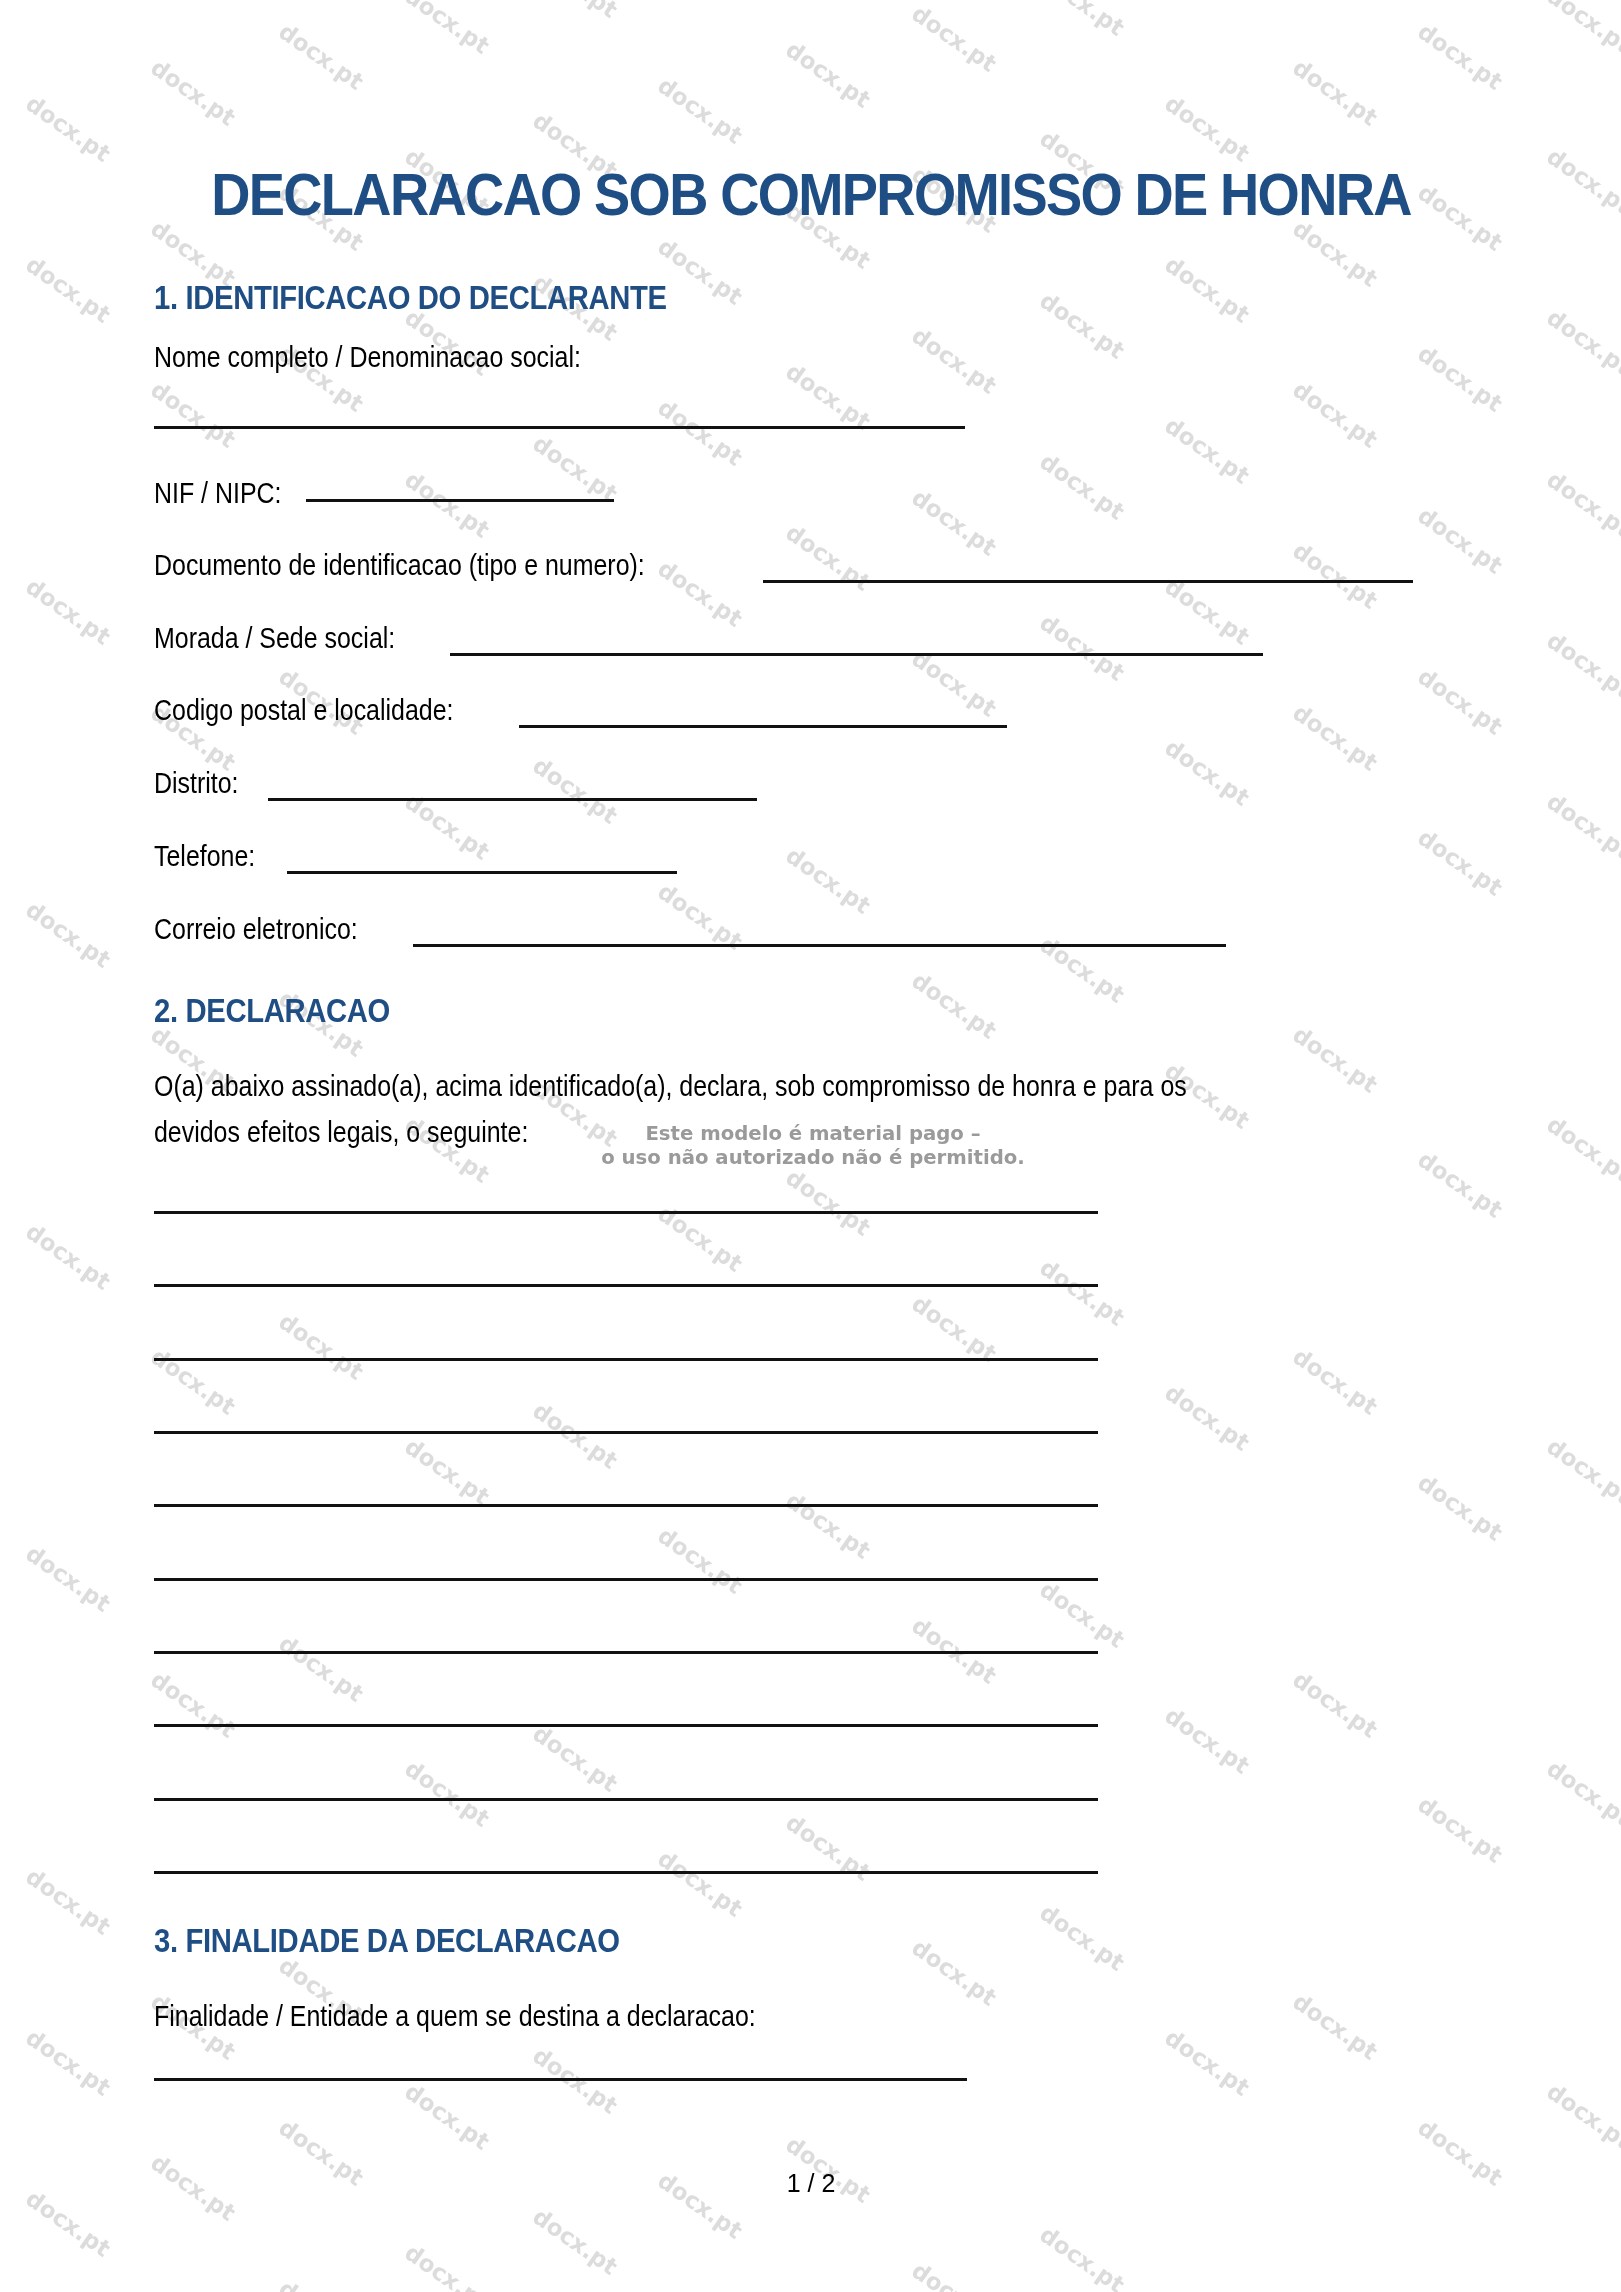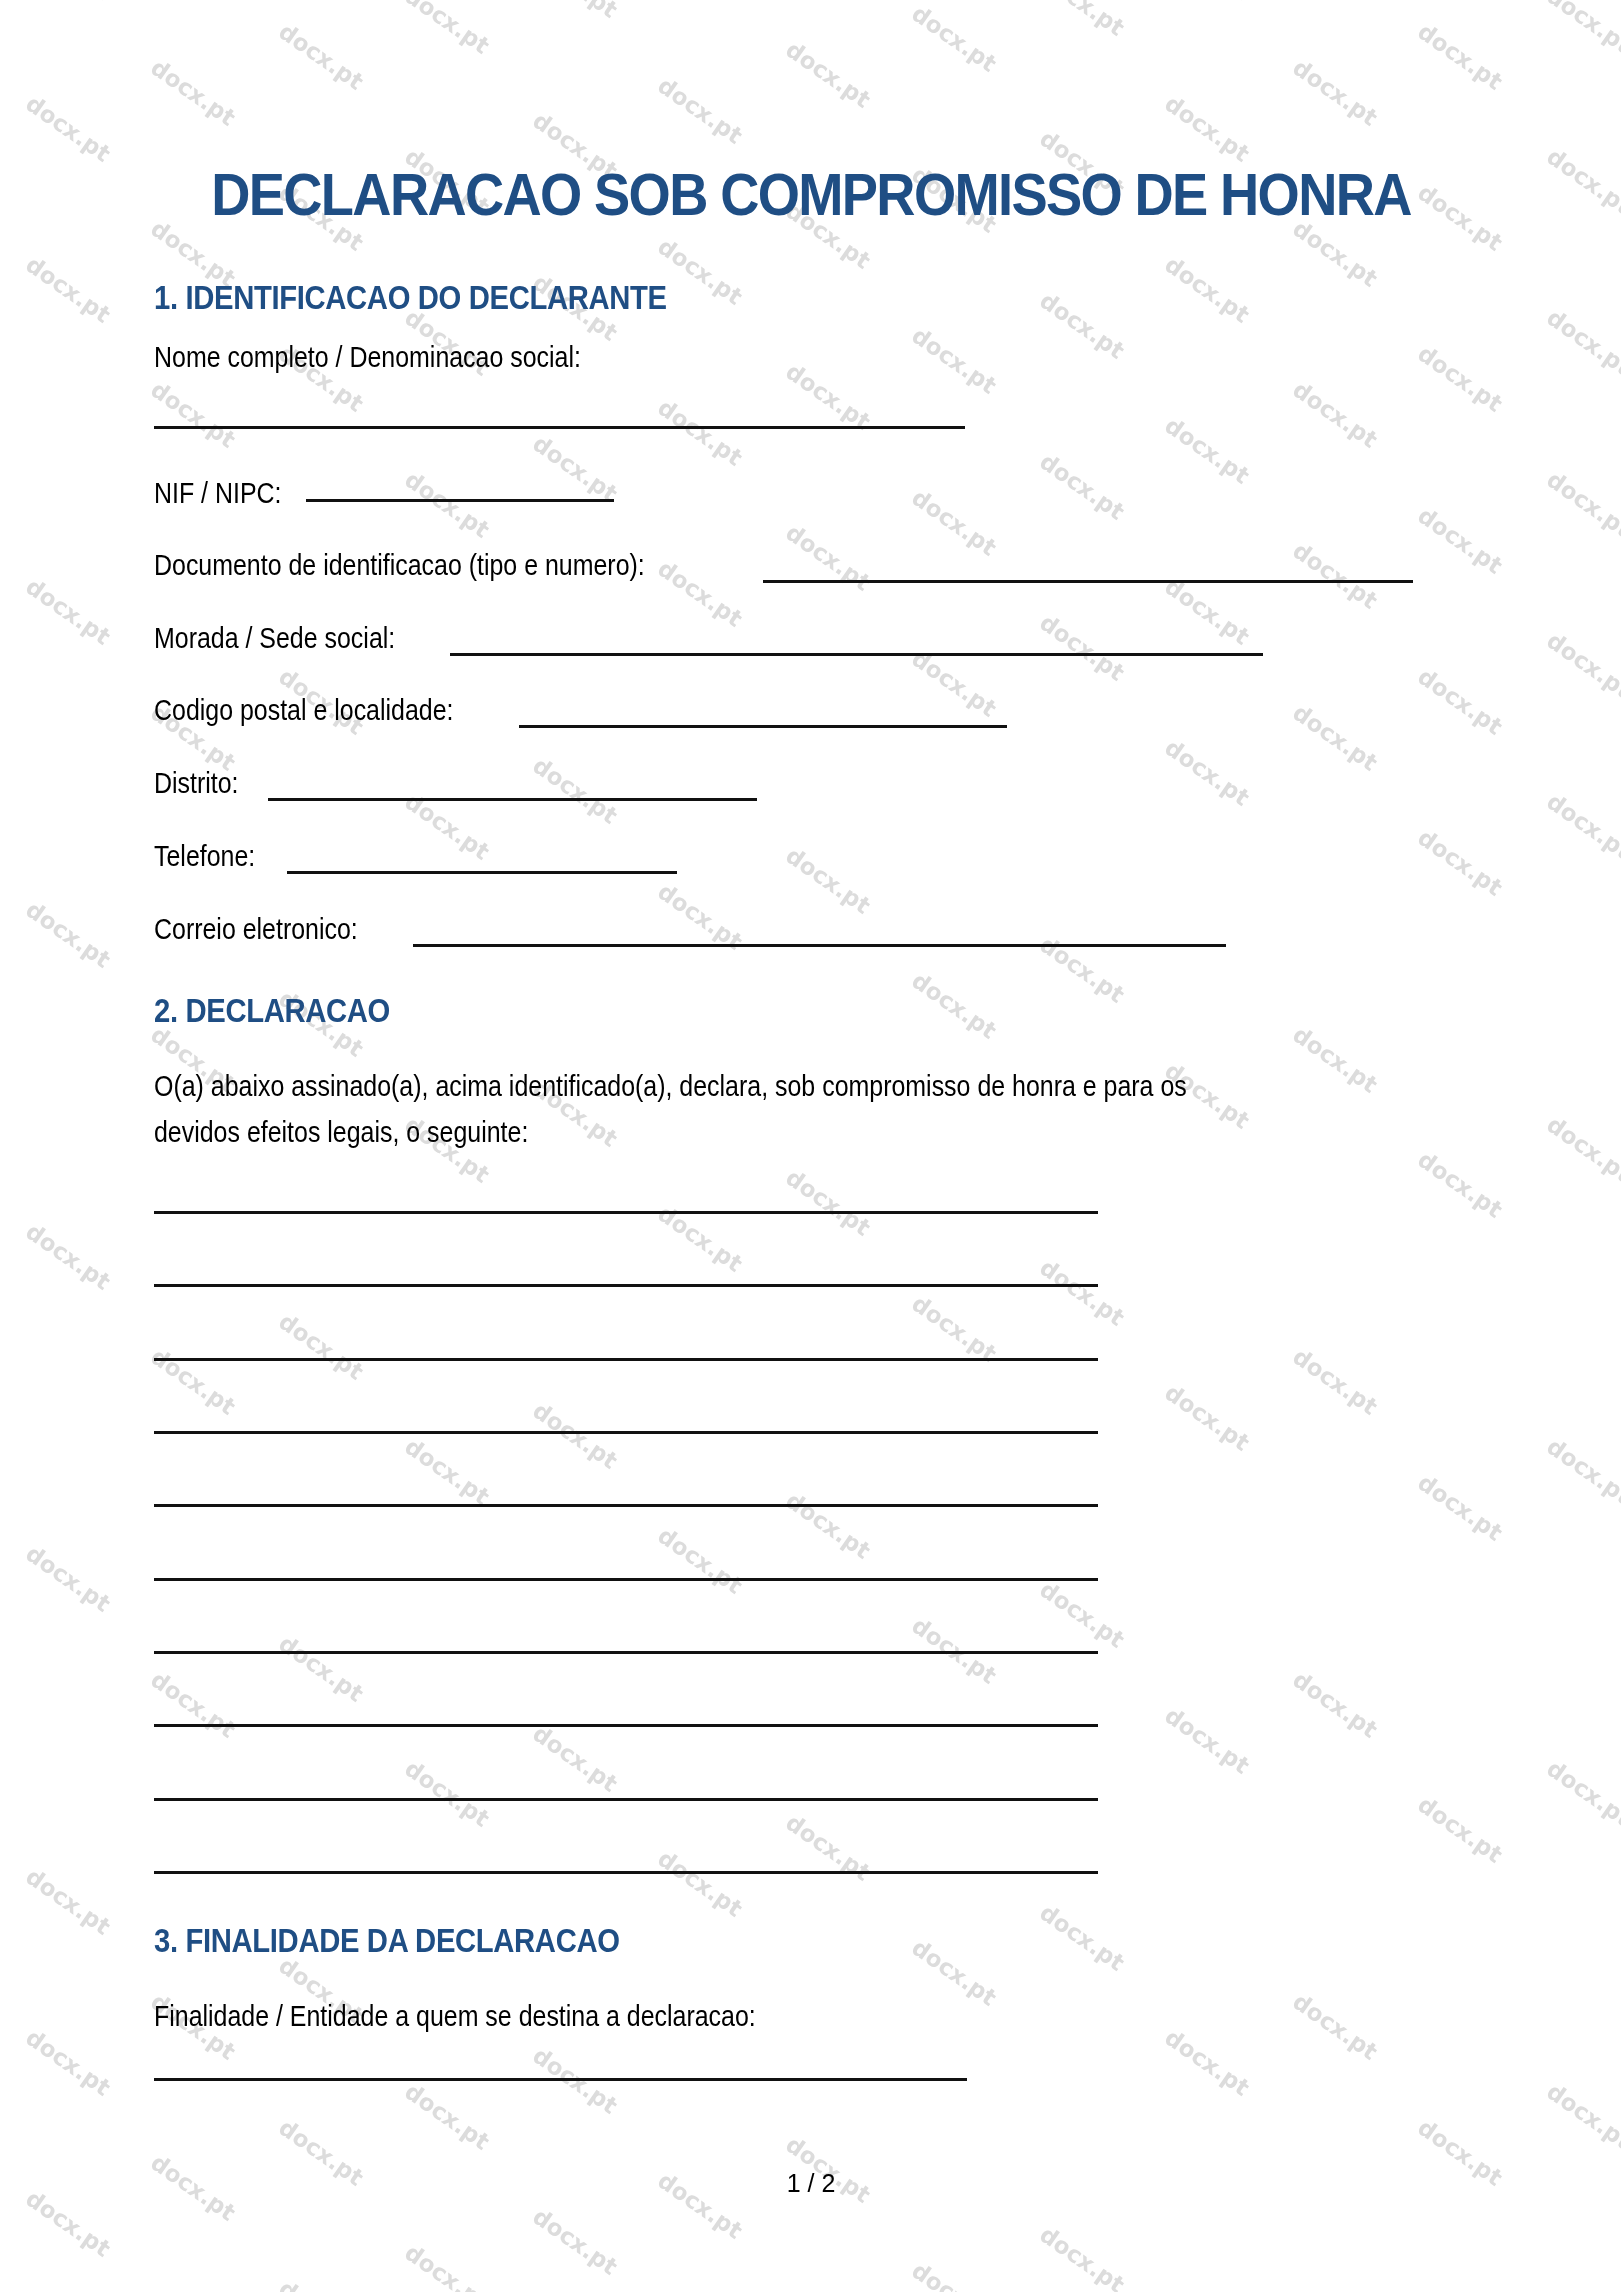--- a/index.html
+++ b/index.html
@@ -207,16 +207,20 @@
         <div class="rule" style="left: 154px; width: 944px; top: 1871px;"></div>
       </div>
 
     <div class="abs h2" style="top:1921px;">3. FINALIDADE DA DECLARACAO</div>
 
     <div class="abs body-text" style="top:1998px;">Finalidade / Entidade a quem se destina a declaracao:</div>
     <div class="rule" style="left:154px; top:2078px; width:813px;"></div>
 
     <div class="abs body-text pagenum" style="transform:none;">1 / 2</div>
 
+    <div class="notice">
+      <div>Este modelo é material pago –</div>
+      <div>o uso não autorizado não é permitido.</div>
+    </div>
 
   </div>
 </div>
 
 
 </body></html>

